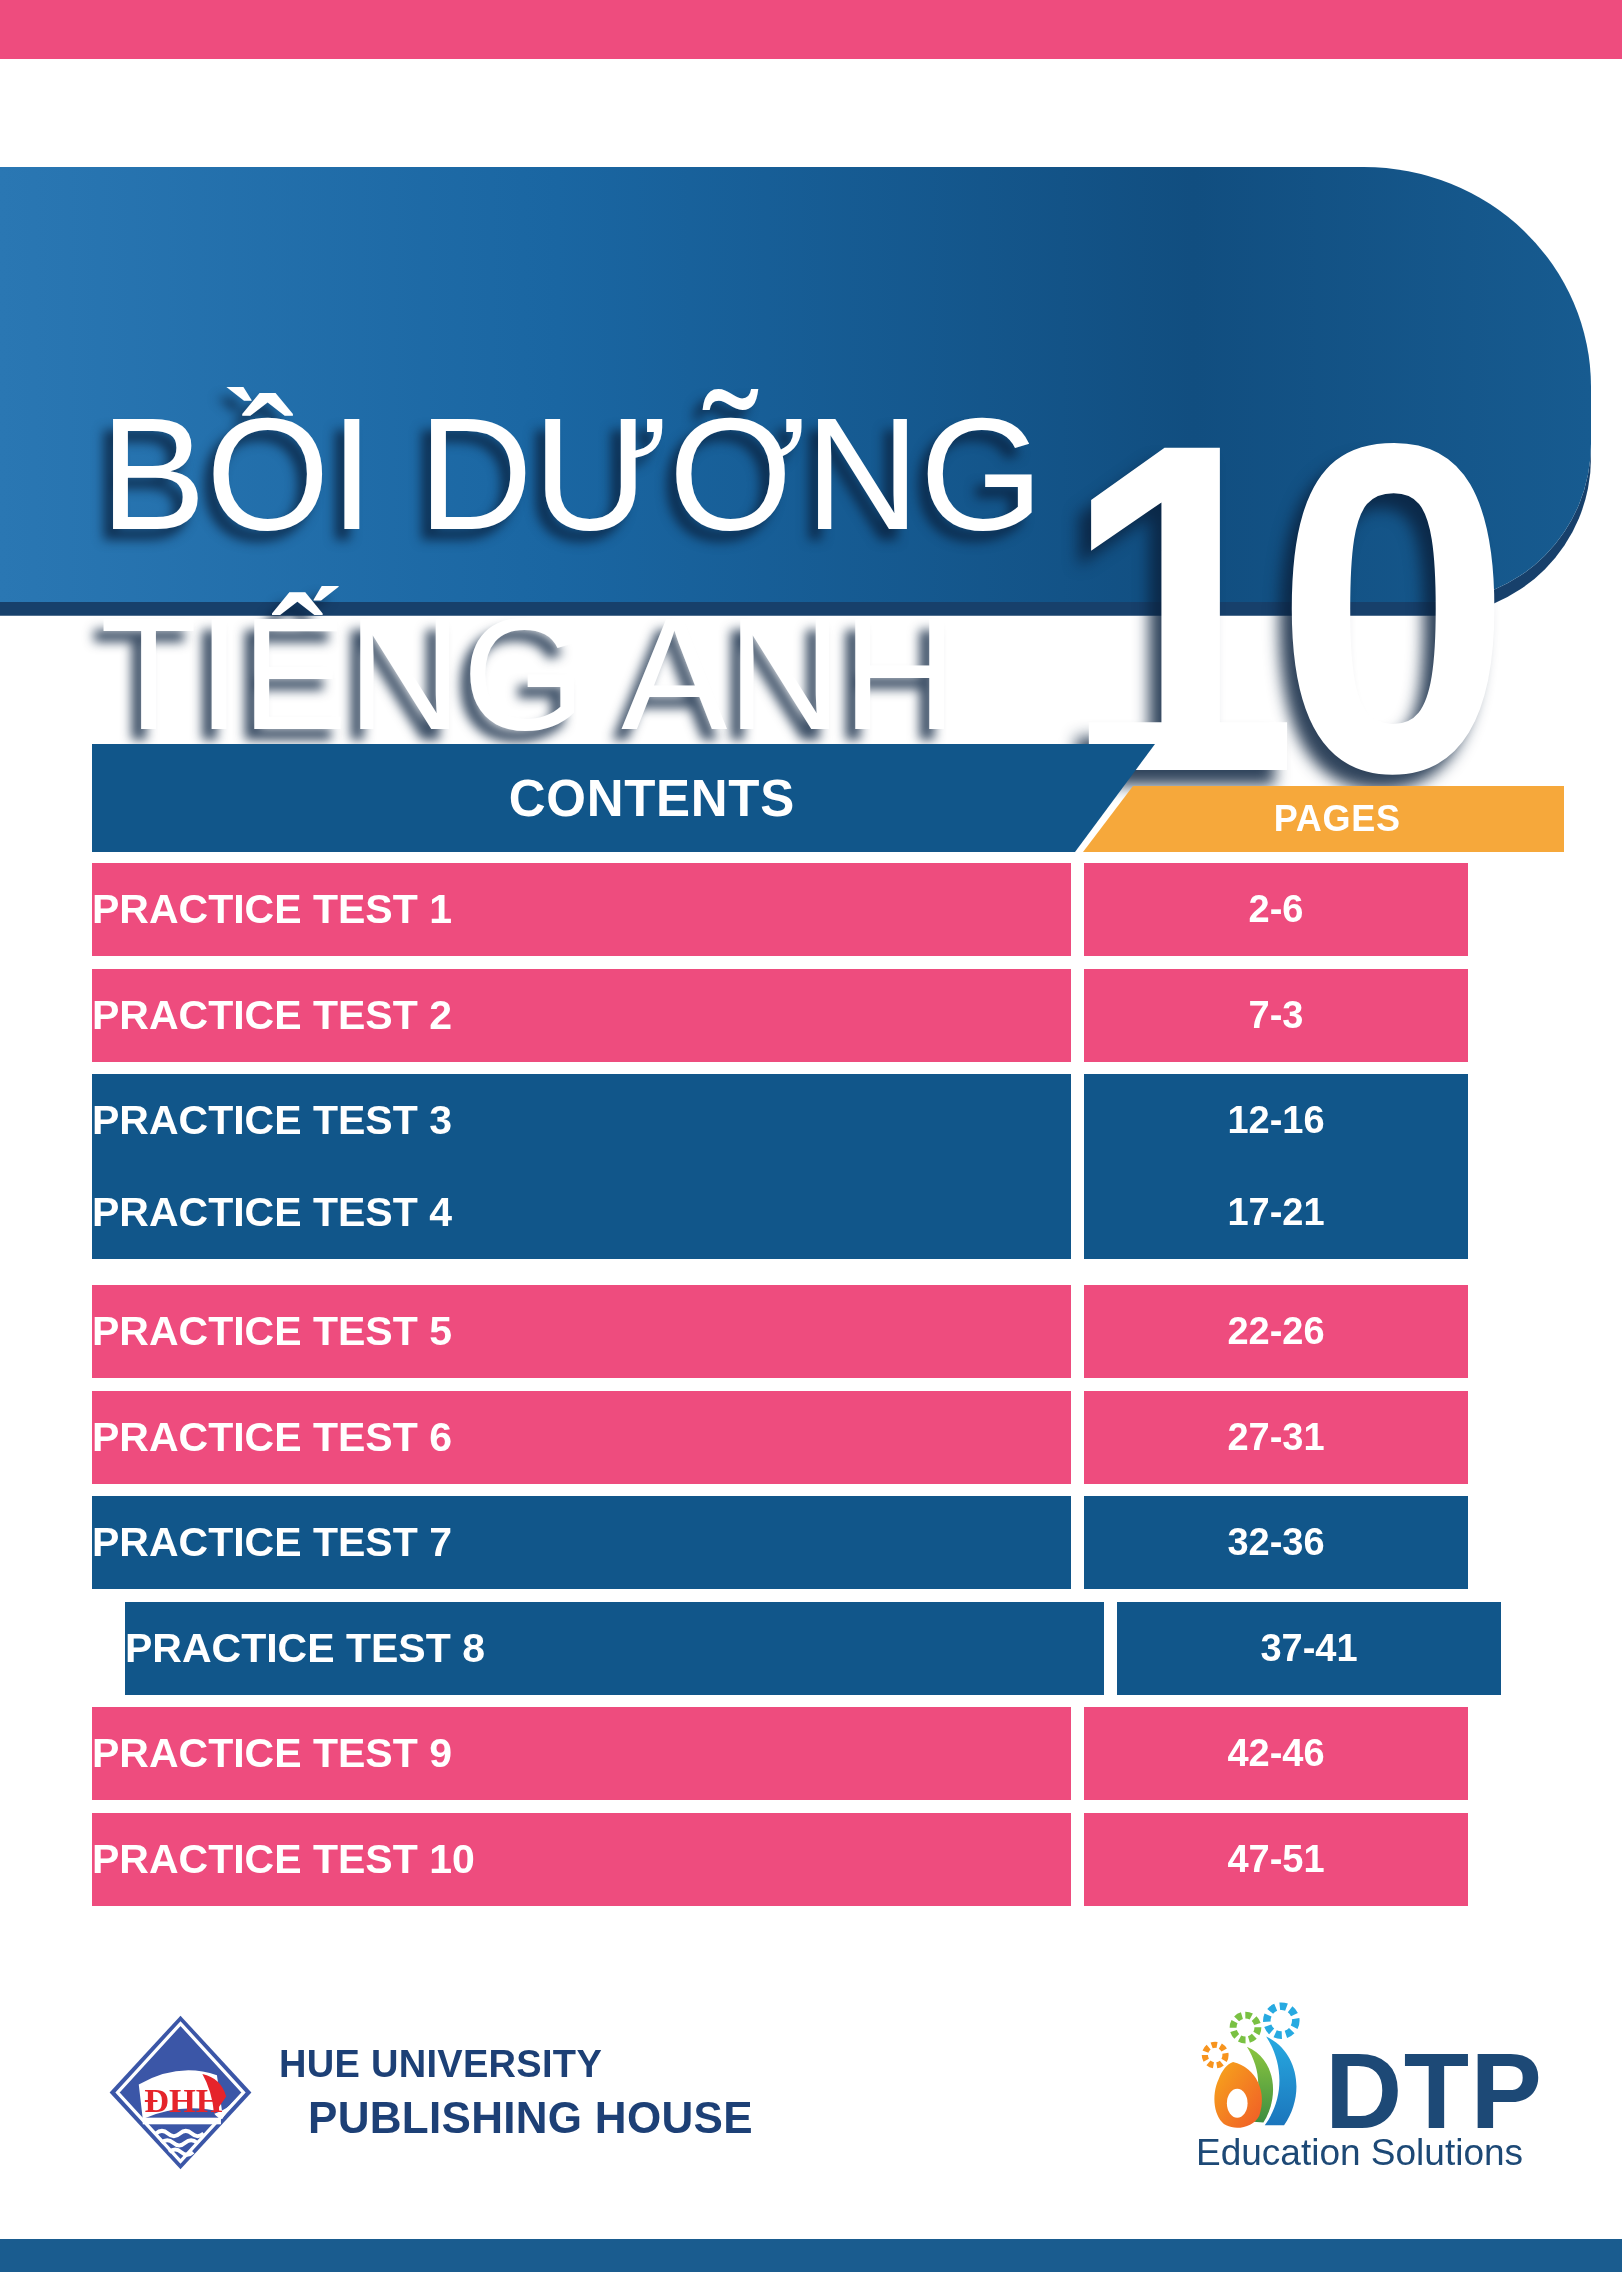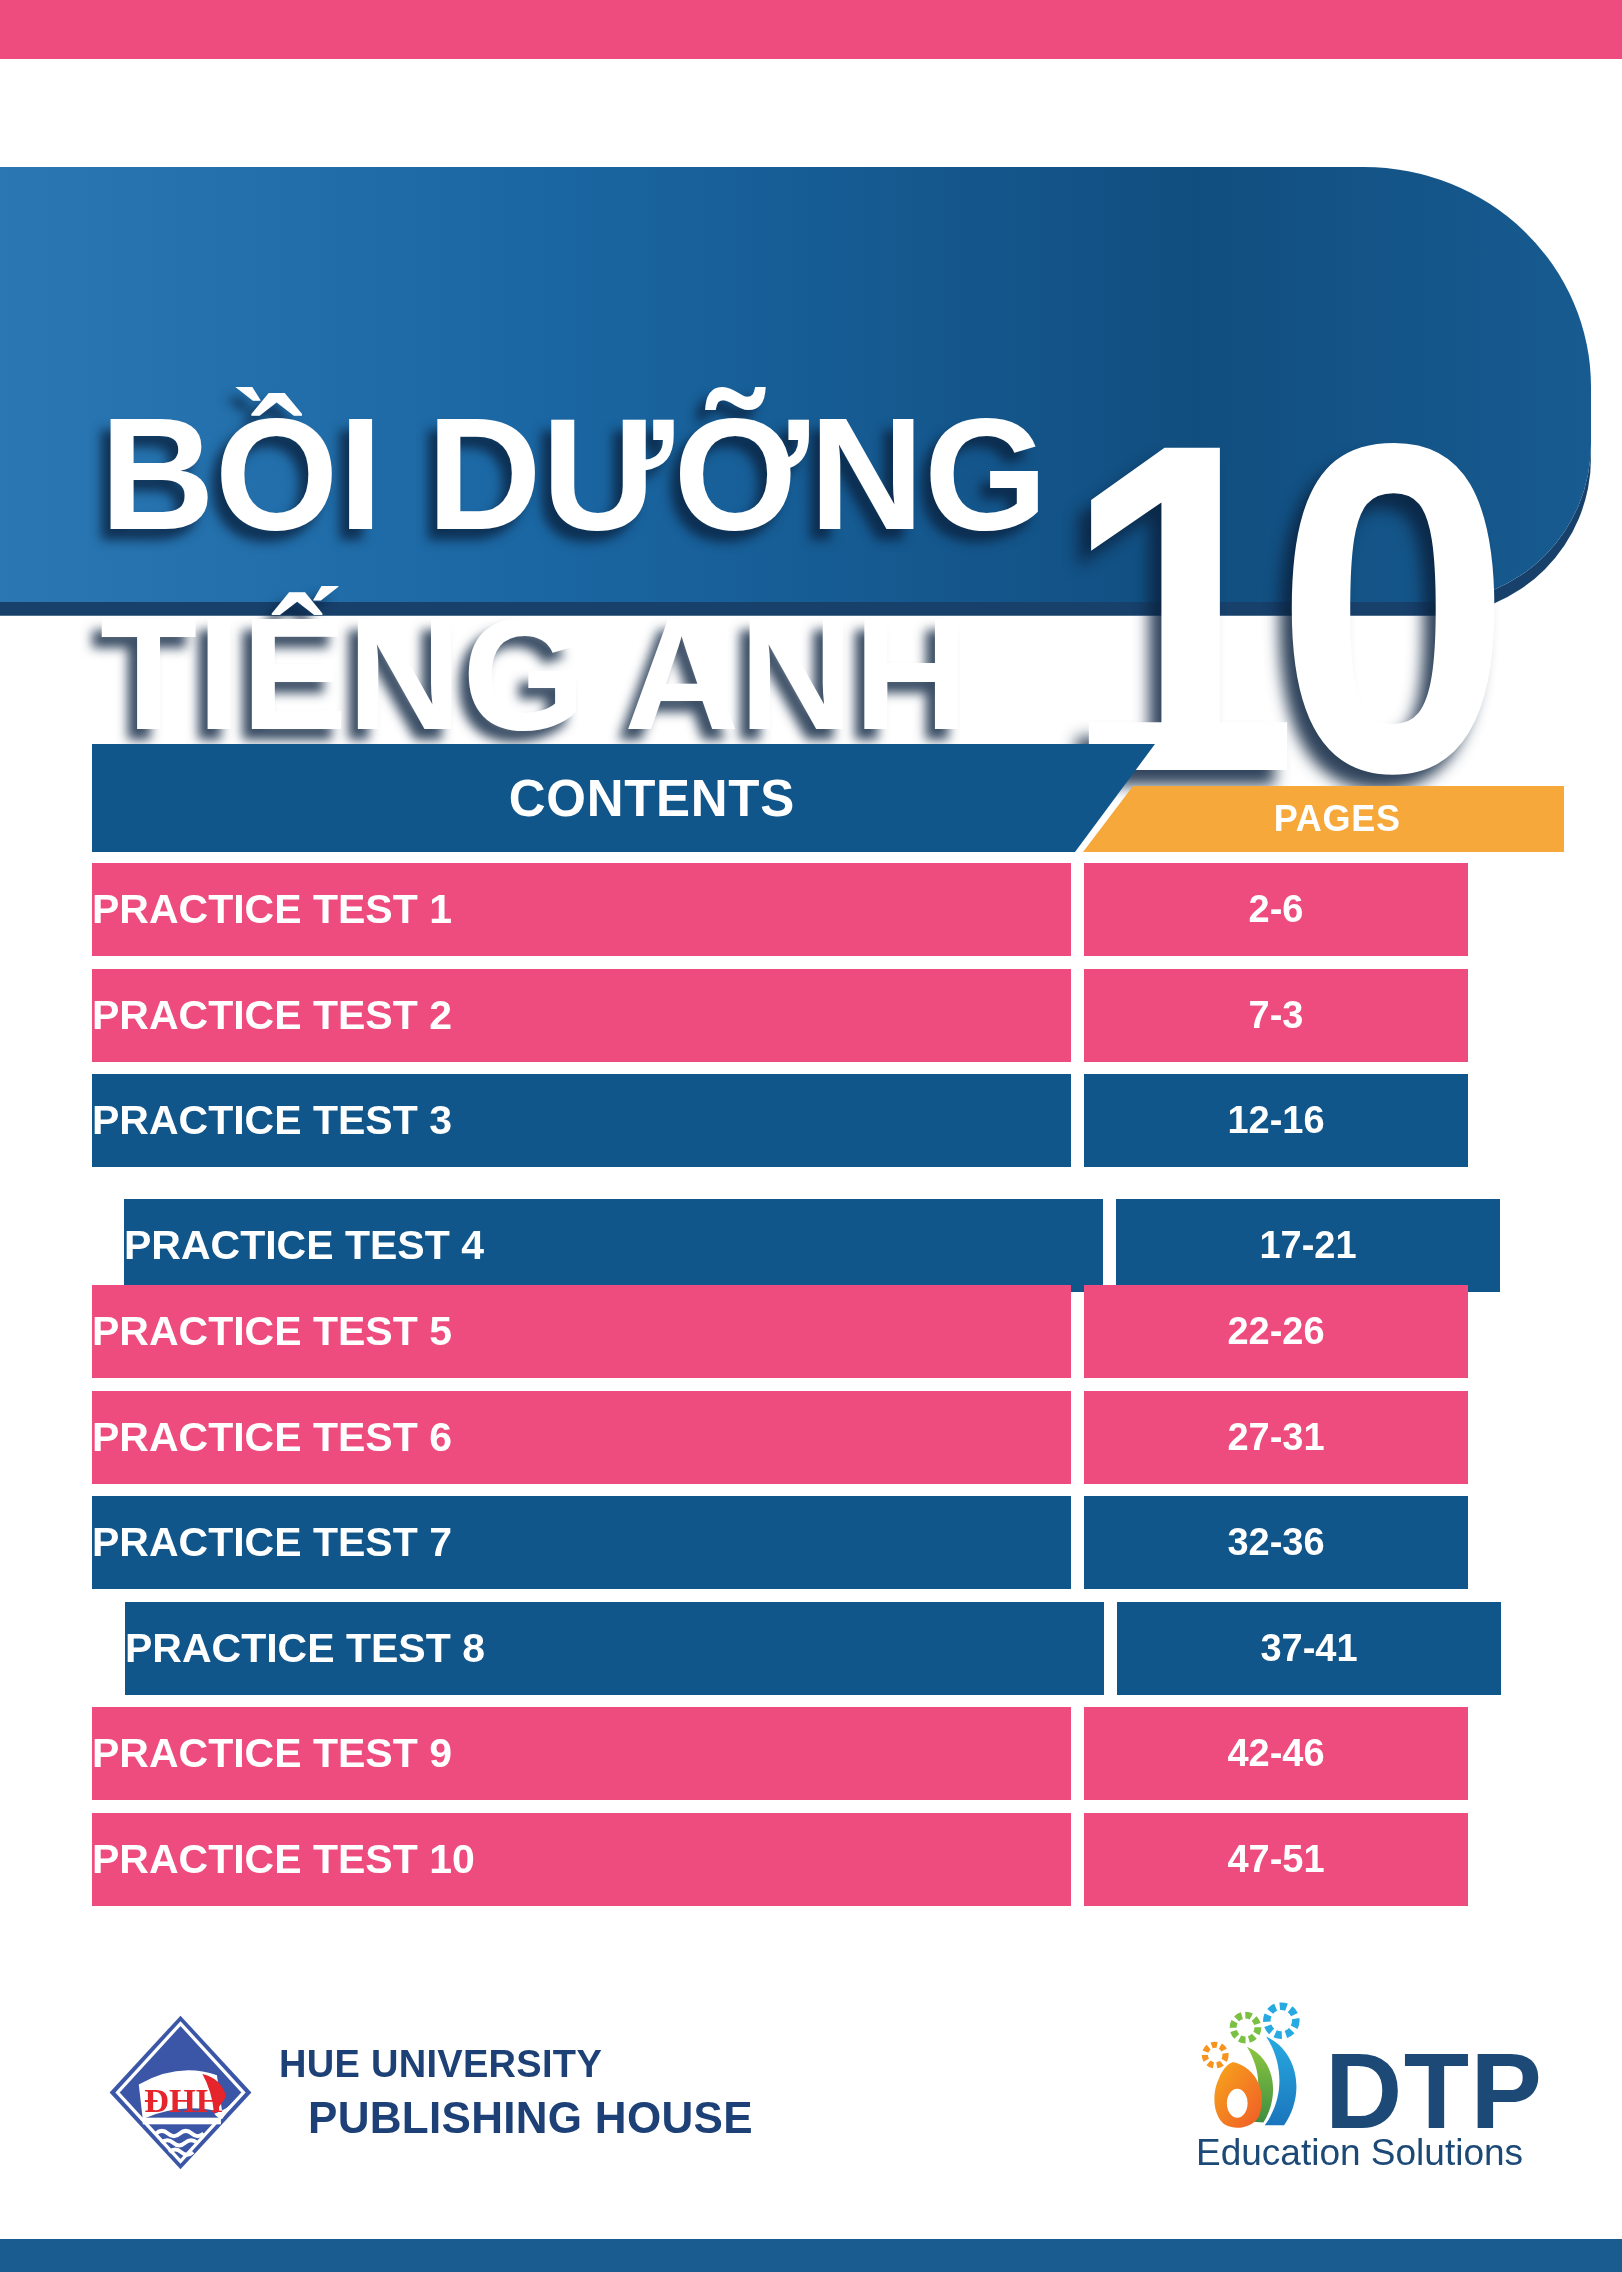--- a/index.html
+++ b/index.html
@@ -12,21 +12,21 @@
   #bottom-bar{position:absolute;left:0;top:2239px;width:1623px;height:34px;background:var(--bar-blue);}
 
   
   #banner{
     position:absolute;left:0;top:167px;width:1591px;height:435px;
     background:linear-gradient(90deg,#2A77B3 0%,#1A66A2 35%,#114E80 75%,#175B90 100%);
     border-radius:0 227px 158px 0 / 0 220px 158px 0;
     box-shadow:0 13.7px 0 0 #17406B;
   }
   .title-line{
-    position:absolute;left:100px;color:#ffffff;font-weight:bold;
+    position:absolute;left:100px;color:#ffffff;font-weight:normal;
     font-size:159px;line-height:1;white-space:nowrap;
     text-shadow:-9.6px 11px 11px rgba(10,34,62,.8);
   }
   #title-line1{top:228px;}
   #title-line2{top:428px;}
   #grade-number{
     position:absolute;left:1062px;top:206px;color:#ffffff;font-weight:bold;
     font-size:426px;line-height:1;letter-spacing:-24px;white-space:nowrap;
     transform:scaleY(1.1);transform-origin:left top;
     text-shadow:-12.4px 13.7px 13.7px rgba(10,34,62,.85);
@@ -114,21 +114,21 @@
     </div>
   </div>
     <div class="toc-row row-blue" style="top: 211px;">
     <div class="cell cell-label">
       <span>PRACTICE TEST 3</span>
     </div>
     <div class="cell cell-pages">
       <span>12-16</span>
     </div>
   </div>
-    <div class="toc-row row-blue" style="top: 336px; margin-left: 32px;">
+    <div class="toc-row row-blue" style="top: 303px;">
     <div class="cell cell-label">
       <span>PRACTICE TEST 4</span>
     </div>
     <div class="cell cell-pages">
       <span>17-21</span>
     </div>
   </div>
     <div class="toc-row row-pink" style="top: 422px;">
     <div class="cell cell-label">
       <span>PRACTICE TEST 5</span>

